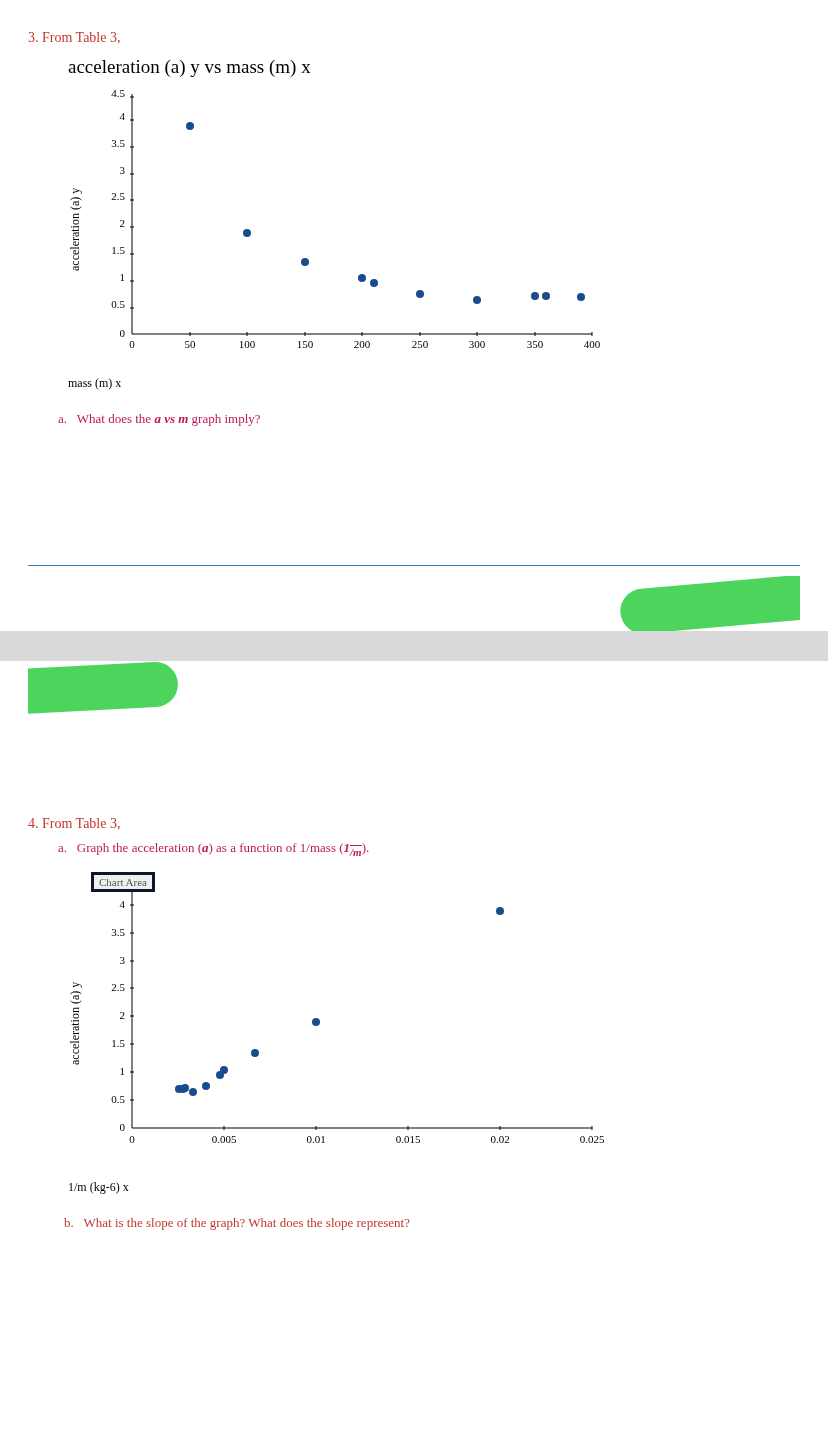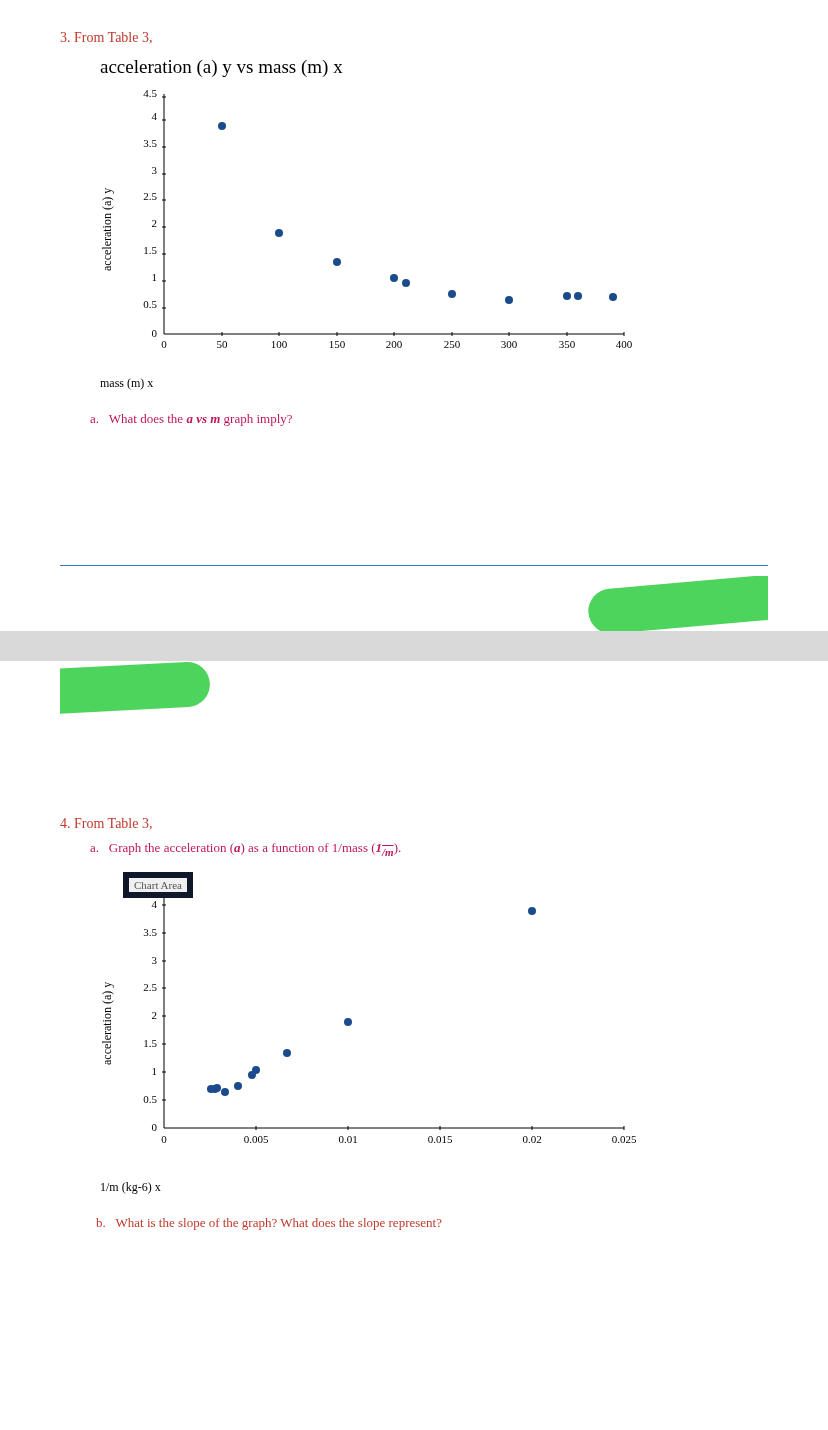--- a/index.html
+++ b/index.html
@@ -5,21 +5,21 @@
     * { box-sizing: border-box; margin: 0; padding: 0; }
     body {
       background: #fff;
       font-family: 'Times New Roman', Times, serif;
       font-size: 14px;
       color: #000;
       width: 828px;
       min-height: 1430px;
     }
     .page {
-      padding: 30px 60px;
+      padding: 30px 28px;
       position: relative;
     }
     .question-block {
       margin-bottom: 20px;
     }
     .question-number {
       color: #c0392b;
       font-size: 14px;
       margin-bottom: 8px;
     }
@@ -111,21 +111,21 @@
       margin: 0 -60px;
     }
     .answer-space {
       height: 110px;
     }
     .chart-area-label {
       position: absolute;
       top: 4px;
       left: 4px;
       background: #f0f0f0;
-      border: 6px solid #0f172a;
+      border: 3px solid #0f172a;
       font-size: 11px;
       padding: 1px 5px;
       color: #555;
       z-index: 10;
     }
     .section-gap {
       height: 20px;
     }
   </style>
 </head>

